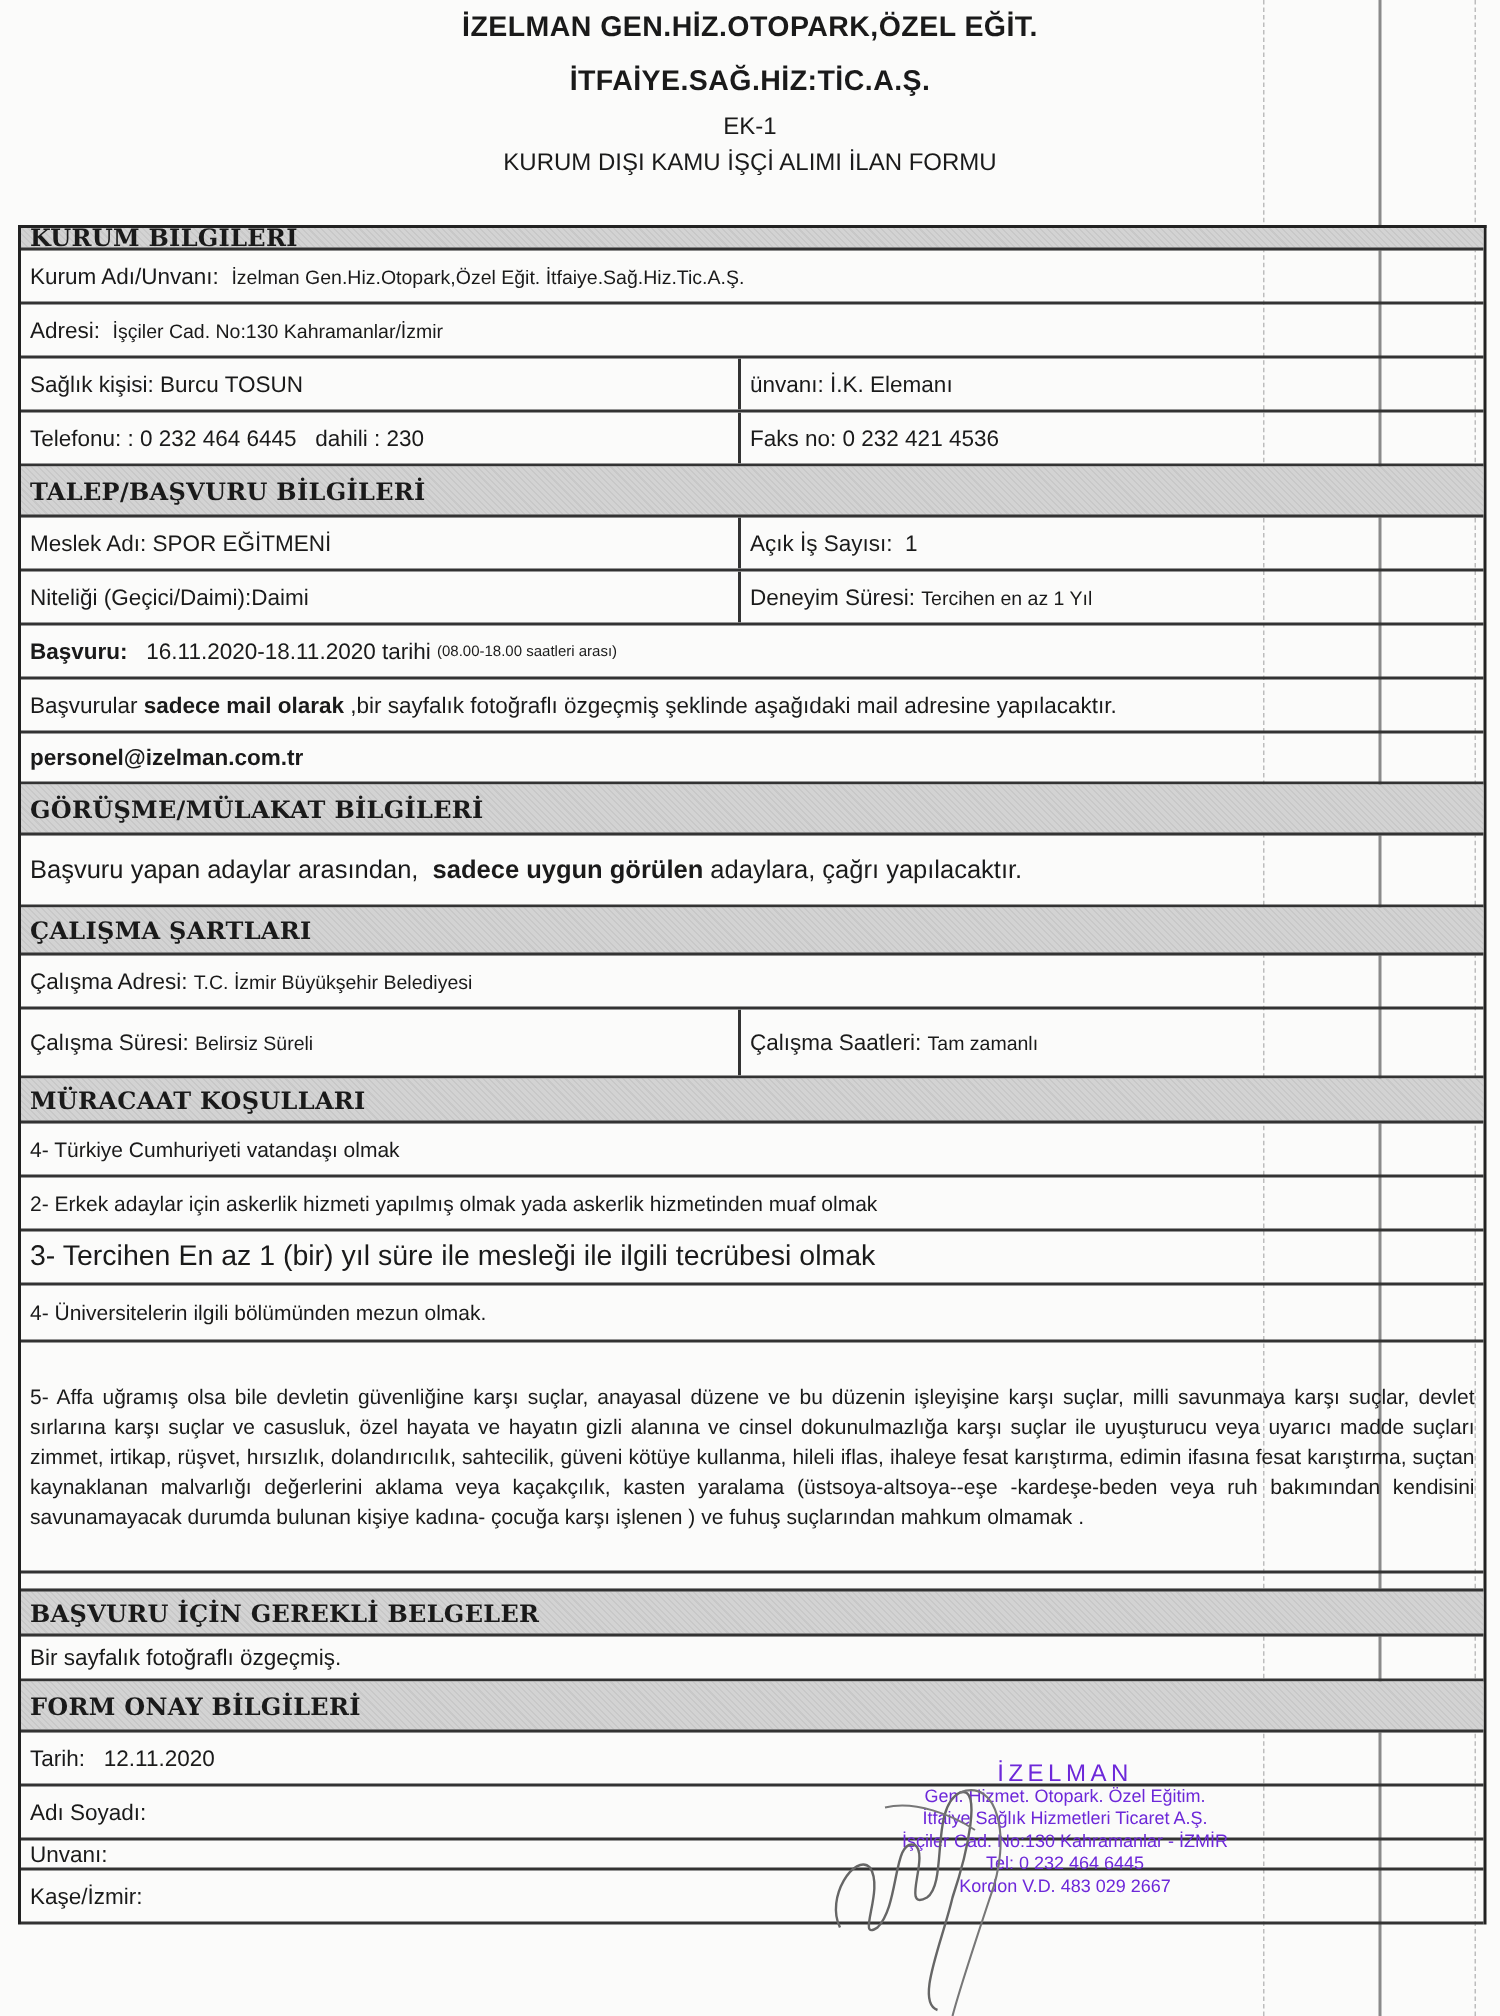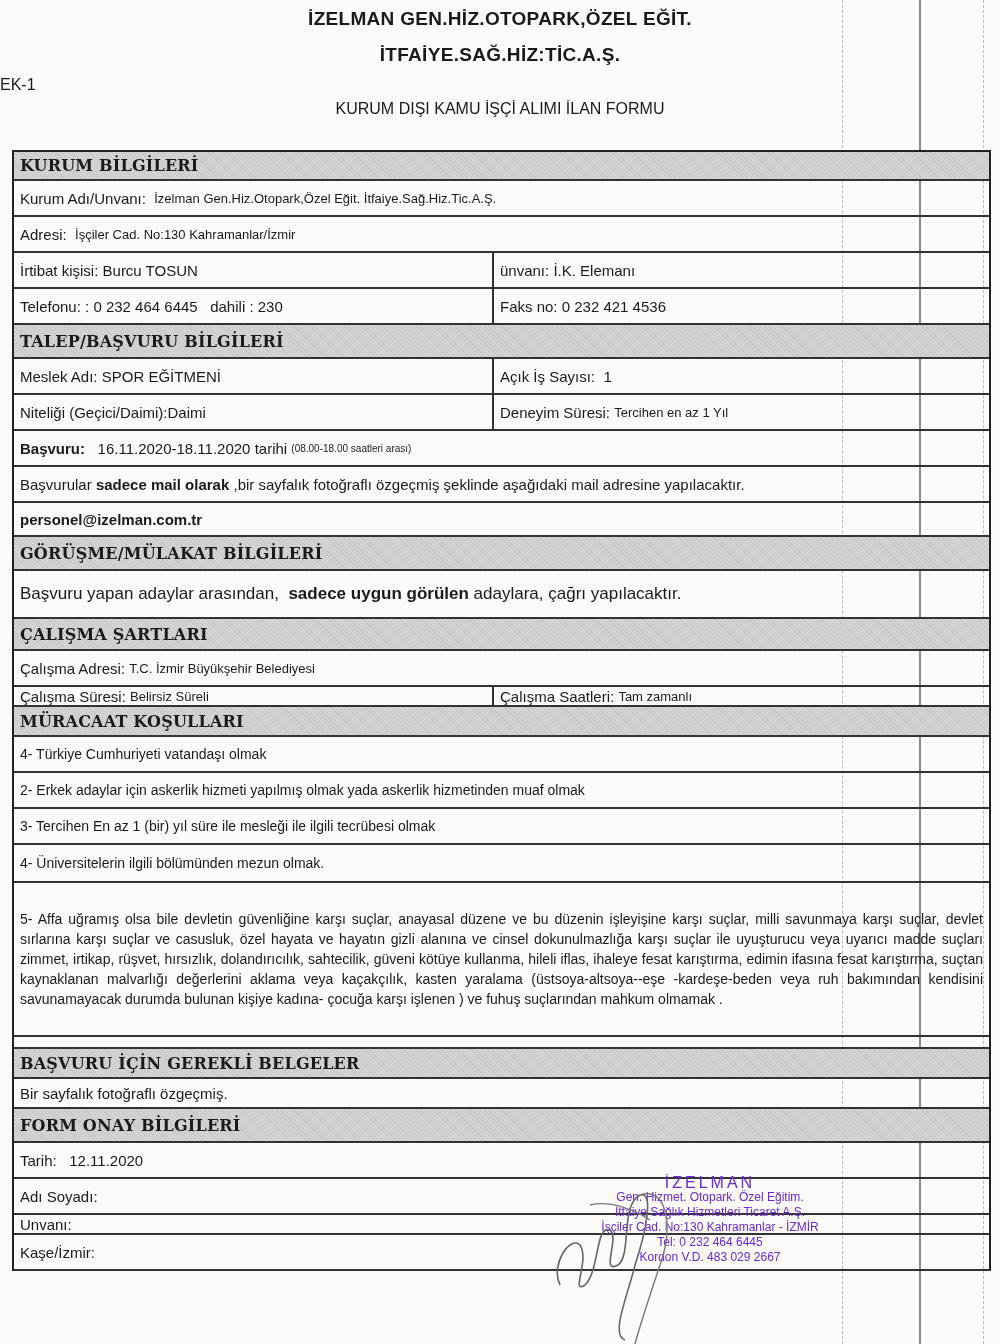--- a/index.html
+++ b/index.html
@@ -6,21 +6,21 @@
   body {
     width:1000px; height:1344px; position:relative; overflow:hidden;
     background:#fbfbfa;
     font-family:"Liberation Sans", sans-serif;
     color:#1a1a1a;
   }
   .vline { position:absolute; top:0; bottom:0; width:0; border-left:1px dashed #bdbdbd; }
   .vline.solid { border-left:2px solid #8a8a8a; }
   .org1 { position:absolute; top:8px; left:0; width:1000px; text-align:center; font-weight:bold; font-size:19px; letter-spacing:0.3px; }
   .org2 { position:absolute; top:44px; left:0; width:1000px; text-align:center; font-weight:bold; font-size:19px; letter-spacing:0.3px; }
-  .ek { position:absolute; top:76px; left:0; width:1000px; text-align:left; font-size:16px; }
+  .ek { position:absolute; top:76px; left:0; width:1000px; text-align:center; font-size:16px; }
   .ftitle { position:absolute; top:100px; left:0; width:1000px; text-align:center; font-size:16px; }
 
   .form { position:absolute; left:12px; top:150px; width:975px; border:2px solid #222; border-bottom:none; }
   .row { position:relative; border-bottom:2px solid #333; box-sizing:border-box; display:flex; align-items:center; font-size:15px; padding-left:6px; overflow:hidden; }
   .row.sec {
     background-color:#d3d3d3;
     background-image: repeating-linear-gradient(45deg, rgba(0,0,0,0.05) 0 1px, transparent 1px 3px);
     font-family:"DejaVu Serif", serif; font-weight:bold; font-size:16px; letter-spacing:0.2px;
   }
   .row.split { padding-left:0; }
@@ -42,32 +42,32 @@
 <div class="vline solid" style="left:919px"></div>
 <div class="vline" style="left:983px"></div>
 
 <div class="org1">İZELMAN GEN.HİZ.OTOPARK,ÖZEL EĞİT.</div>
 <div class="org2">İTFAİYE.SAĞ.HİZ:TİC.A.Ş.</div>
 <div class="ek">EK-1</div>
 <div class="ftitle">KURUM DIŞI KAMU İŞÇİ ALIMI İLAN FORMU</div>
 
 <div class="form">
 
-  <div class="row sec" style="height:29px">
+  <div class="row sec" style="height:15px">
     <span>KURUM BİLGİLERİ</span>
   </div>
   <div class="row" style="height:36px">
     <span>Kurum Adı/Unvanı:</span>&nbsp;&nbsp;<span class="small">İzelman Gen.Hiz.Otopark,Özel Eğit. İtfaiye.Sağ.Hiz.Tic.A.Ş.</span>
   </div>
   <div class="row" style="height:36px">
     <span>Adresi:</span>&nbsp;&nbsp;<span class="small">İşçiler Cad. No:130 Kahramanlar/İzmir</span>
   </div>
   <div class="row split" style="height:36px">
     <div class="cell left">
-      <span>İrtibat kişisi:</span>&nbsp;<span>Burcu TOSUN</span>
+      <span>Sağlık kişisi:</span>&nbsp;<span>Burcu TOSUN</span>
     </div>
     <div class="cell right">
       <span>ünvanı:</span>&nbsp;<span>İ.K. Elemanı</span>
     </div>
   </div>
   <div class="row split" style="height:36px">
     <div class="cell left">
       <span>Telefonu: :</span>&nbsp;<span>0 232 464 6445</span>&nbsp;&nbsp;&nbsp;<span>dahili :</span>&nbsp;<span>230</span>
     </div>
     <div class="cell right">
@@ -111,39 +111,39 @@
   <div class="row" style="height:48px; font-size:17px">
     <span>Başvuru yapan adaylar arasından,</span>&nbsp;&nbsp;<b>sadece uygun görülen</b>&nbsp;<span>adaylara, çağrı yapılacaktır.</span>
   </div>
 
   <div class="row sec" style="height:32px">
     <span>ÇALIŞMA ŞARTLARI</span>
   </div>
   <div class="row" style="height:36px">
     <span>Çalışma Adresi:</span>&nbsp;<span class="small">T.C. İzmir Büyükşehir Belediyesi</span>
   </div>
-  <div class="row split" style="height:20px">
+  <div class="row split" style="height:46px">
     <div class="cell left">
       <span>Çalışma Süresi:</span>&nbsp;<span class="small">Belirsiz Süreli</span>
     </div>
     <div class="cell right">
       <span>Çalışma Saatleri:</span>&nbsp;<span class="small">Tam zamanlı</span>
     </div>
   </div>
 
   <div class="row sec" style="height:30px">
     <span>MÜRACAAT KOŞULLARI</span>
   </div>
   <div class="row" style="height:36px; font-size:14px">
     <span>4- Türkiye Cumhuriyeti vatandaşı olmak</span>
   </div>
   <div class="row" style="height:36px; font-size:14px">
     <span>2- Erkek adaylar için askerlik hizmeti yapılmış olmak yada askerlik hizmetinden muaf olmak</span>
   </div>
-  <div class="row" style="height:36px; font-size:14px">
+  <div class="row" style="height:36px; font-size:19px">
     <span>3- Tercihen En az 1 (bir) yıl süre ile mesleği ile ilgili tecrübesi olmak</span>
   </div>
   <div class="row" style="height:38px; font-size:14px">
     <span>4- Üniversitelerin  ilgili bölümünden mezun olmak.</span>
   </div>
   <div class="row" style="height:154px">
     <span class="para">5- Affa uğramış olsa bile devletin güvenliğine karşı suçlar, anayasal düzene ve bu düzenin işleyişine karşı suçlar, milli savunmaya karşı suçlar, devlet sırlarına karşı suçlar ve casusluk, özel hayata ve hayatın gizli alanına ve cinsel dokunulmazlığa karşı suçlar ile uyuşturucu veya uyarıcı madde suçları zimmet, irtikap, rüşvet, hırsızlık, dolandırıcılık, sahtecilik, güveni kötüye kullanma, hileli iflas, ihaleye fesat karıştırma, edimin ifasına fesat karıştırma, suçtan kaynaklanan malvarlığı değerlerini aklama veya kaçakçılık, kasten yaralama (üstsoya-altsoya--eşe -kardeşe-beden veya ruh bakımından kendisini savunamayacak durumda bulunan kişiye kadına- çocuğa karşı işlenen ) ve fuhuş suçlarından mahkum olmamak .</span>
   </div>
 
   <div class="row sec" style="height:32px; margin-top:10px; border-top:2px solid #333">

